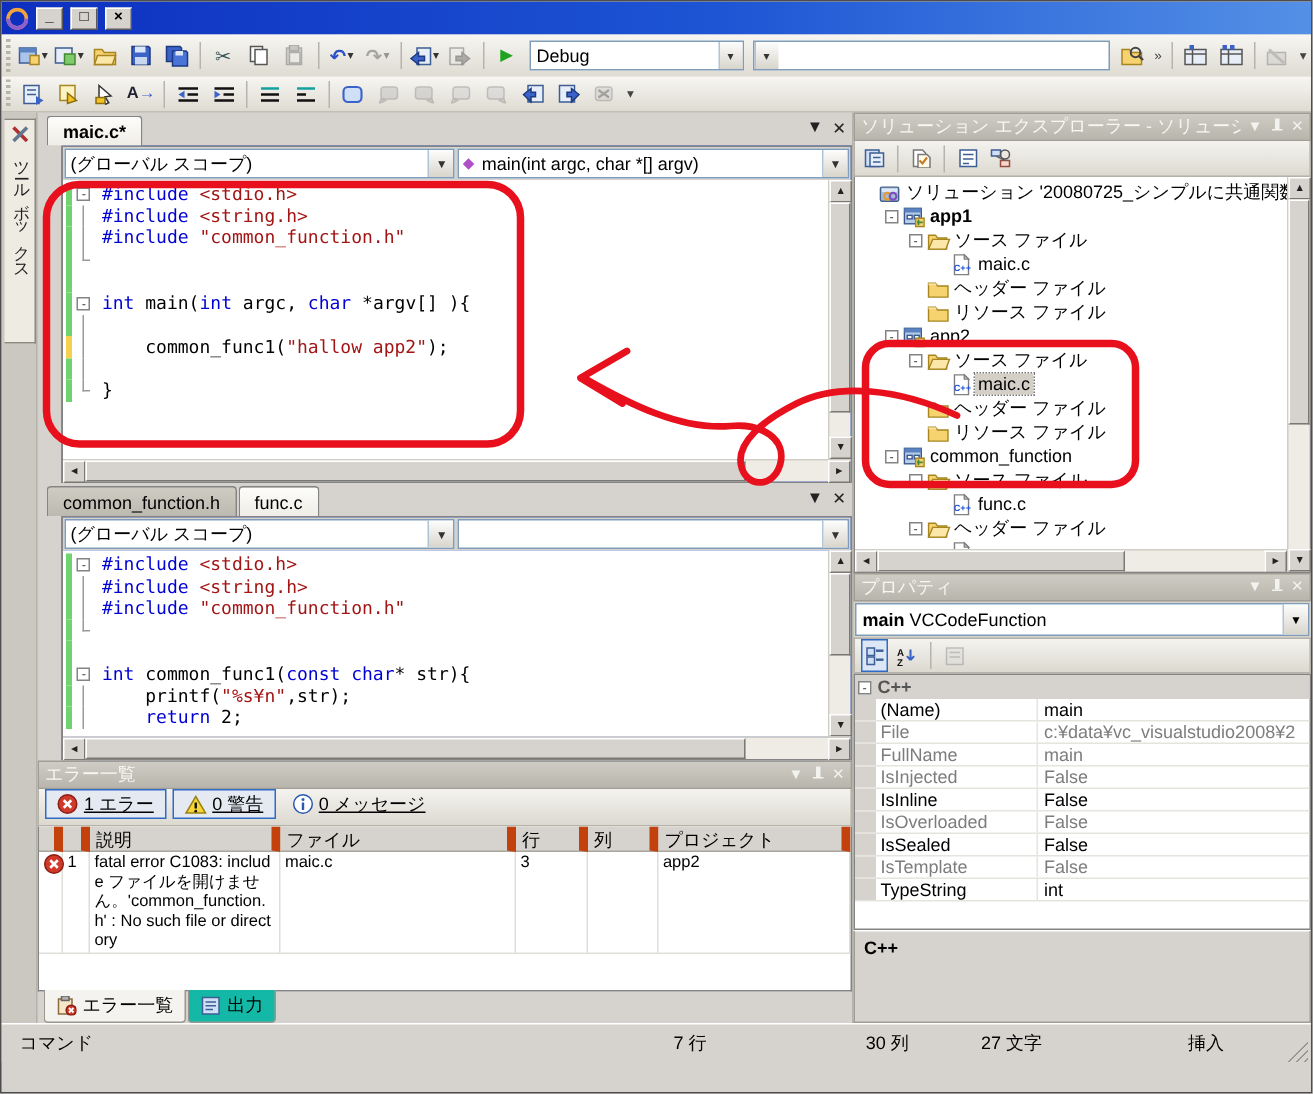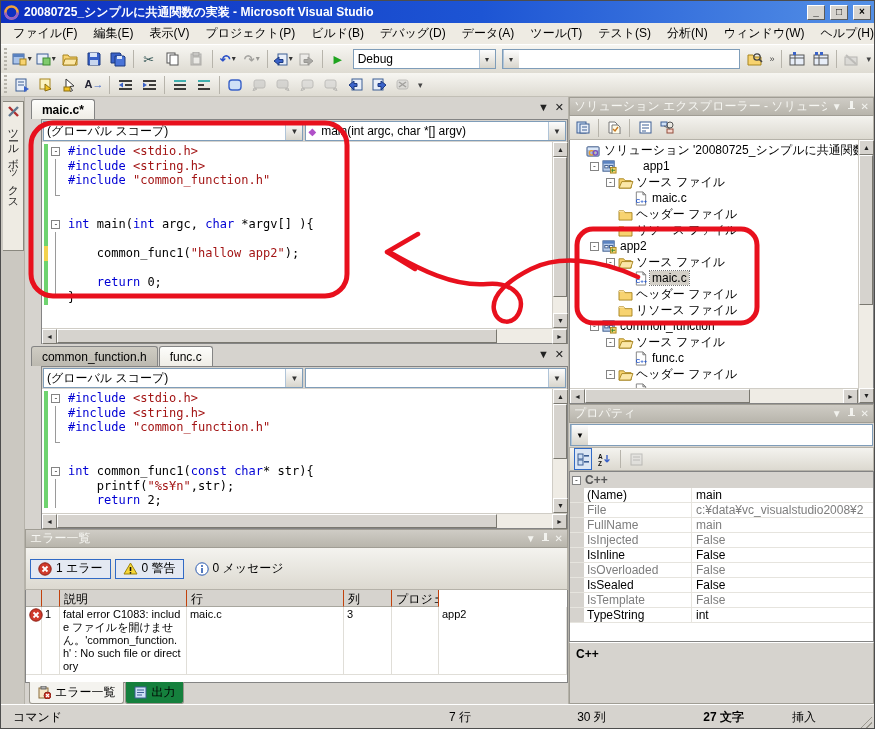--- a/index.html
+++ b/index.html
@@ -94,51 +94,51 @@
   .se .treewrap{flex:1;display:flex;background:#fff;border:1px solid #848484;border-top:none;min-height:0;}
   .treecol{flex:1;overflow:hidden;display:flex;flex-direction:column;}
   .tree{flex:1;overflow:hidden;padding-top:2px;}
   .tree-row{height:16px;display:flex;align-items:center;white-space:nowrap;}
   .tree-row .exp{width:9px;height:9px;border:1px solid #848484;background:#fff;font:8px/7px "DejaVu Sans Mono",monospace;
       text-align:center;color:#333;margin-right:3px;flex:none;}
   .tree-row .noexp{width:12px;flex:none;}
   .tree-row .ticon{width:16px;flex:none;display:flex;align-items:center;}
   .tree-row .lbl{padding:0 2px;}
   .tree-row .lbl.sel{background:#d4d0c8;outline:1px dotted #777;}
-  .tree-row .lbl.b{font-weight:normal;margin-left:23px;}
+  .tree-row .lbl.b{font-weight:bold;}
   
   .props{height:300px;}
   .objcombo{height:22px;margin:1px;background:#fff;border:1px solid #7f9db9;display:flex;align-items:center;}
   .objcombo .val{flex:1;padding:0 4px;white-space:nowrap;overflow:hidden;}
   .objcombo .btn{width:17px;height:20px;background:linear-gradient(#fdfdfd,#d8d5cc);border-left:1px solid #b0c4d8;
       font-size:8px;display:flex;align-items:center;justify-content:center;}
   .propgridwrap{flex:1;background:#fff;border:1px solid #848484;display:flex;flex-direction:column;min-height:0;}
   .prop-cat{height:16px;display:flex;align-items:center;background:#d6d3ce;font-weight:bold;gap:4px;padding-left:2px;color:#555;}
   .prop-cat .exp{width:9px;height:9px;border:1px solid #848484;background:#fff;font:8px/7px "DejaVu Sans Mono",monospace;text-align:center;color:#333;}
   .prop-row{height:15px;display:flex;border-bottom:1px solid #e6e4de;font-size:12px;}
   .prop-row .strip{width:14px;background:#d6d3ce;flex:none;}
   .prop-row .pn{width:108px;flex:none;padding:0 3px;border-right:1px solid #e6e4de;overflow:hidden;white-space:nowrap;}
   .prop-row .pv{flex:1;padding:0 4px;overflow:hidden;white-space:nowrap;}
   .prop-row .dim{color:#7d7d7d;}
   .prop-desc{height:62px;background:#d6d3ce;border:1px solid #a09d94;border-top:1px solid #fff;padding:4px 6px;font-weight:bold;}
   
   .errpanel{height:175px;display:flex;flex-direction:column;background:#d6d3ce;}
-  .errtoolbar{height:42px;display:flex;align-items:center;gap:4px;background:linear-gradient(#f4f3ef,#dcd9d0);
-      border:1px solid #b5b2a9;border-top:none;padding-left:4px;}
+  .errtoolbar{height:25px;display:flex;gap:4px;background:linear-gradient(#f4f3ef,#dcd9d0);
+      border:1px solid #b5b2a9;border-top:none;padding-left:4px;text-decoration:underline;}
   .filterbtn{display:flex;align-items:center;gap:4px;height:20px;padding:0 7px;}
   .filterbtn.pressed{border:1px solid #316ac5;background:#e4e9f2;}
   .errtablewrap{flex:1;background:#fff;border:1px solid #848484;border-top:none;overflow:hidden;}
   .errgrid{display:grid;grid-template-columns:16px 18px 127px 157px 48px 47px 1fr;}
-  .errgrid .hc{height:17px;background:#d6d3ce;border-right:1px solid #c2410c;border-bottom:1px solid #a8a69e;
+  .errgrid .hc{height:17px;background:#d6d3ce;border-right:6px solid #c2410c;border-bottom:1px solid #a8a69e;
       padding:1px 4px;white-space:nowrap;overflow:hidden;}
   .errgrid .bc{border-right:1px solid #e0ded8;border-bottom:1px solid #e0ded8;padding:1px 3px;font-size:11px;line-height:13px;}
   .errgrid .bc.desc{word-break:break-all;}
   .btabs{height:21px;display:flex;align-items:flex-end;padding-left:4px;gap:1px;}
   .btab{display:flex;align-items:center;gap:4px;padding:2px 8px;border:1px solid #9a978e;border-top:none;
-      background:#15803d;border-radius:0 0 3px 3px;}
+      background:#14b8a6;border-radius:0 0 3px 3px;}
   .btab.active{background:#f4f3ef;}
   
   .statusbar{height:26px;display:flex;align-items:center;background:#d6d3ce;border-top:1px solid #fff;padding:0 2px;}
   .statusbar .cell{padding:3px 10px;white-space:nowrap;}
   .statusbar .left{flex:1;font-family:Liberation Serif, serif;}
   .sgrip{width:14px;height:14px;margin-left:4px;align-self:flex-end;
       background:linear-gradient(135deg,transparent 0 50%,#9a978e 50% 55%,transparent 55% 70%,#9a978e 70% 75%,transparent 75% 90%,#9a978e 90% 95%,transparent 95%);}
   
   .anno{position:absolute;inset:0;pointer-events:none;z-index:60;}
   
@@ -149,40 +149,25 @@
 
 <div class="vs">
 
   <div class="titlebar">
     <span class="ico">
       <svg width="15" height="15" viewBox="0 0 16 16">
           <circle cx="8" cy="8" r="6.5" fill="none" stroke="#f0a23c" stroke-width="2.6"></circle>
           <path d="M1.5 8a6.5 6.5 0 0 0 13 0" fill="none" stroke="#8f5fd0" stroke-width="2.6"></path>
         </svg>
     </span>
-    <span class="ttl">20080725_シンプルに共通関数の実装 - Microsoft Visual Studio</span>
     <span class="winbtn">_</span>
     <span class="winbtn">□</span>
     <span class="winbtn">×</span>
   </div>
 
-  <div class="menubar" id="menubar">
-      <span class="menu-item">ファイル(F)</span>
-      <span class="menu-item">編集(E)</span>
-      <span class="menu-item">表示(V)</span>
-      <span class="menu-item">プロジェクト(P)</span>
-      <span class="menu-item">ビルド(B)</span>
-      <span class="menu-item">デバッグ(D)</span>
-      <span class="menu-item">データ(A)</span>
-      <span class="menu-item">ツール(T)</span>
-      <span class="menu-item">テスト(S)</span>
-      <span class="menu-item">分析(N)</span>
-      <span class="menu-item">ウィンドウ(W)</span>
-      <span class="menu-item">ヘルプ(H)</span>
-    </div>
 
   <div class="tbrow r1">
     <span class="grip"></span>
     <span class="tbi">
         <svg width="15" height="14">
           <rect x="1" y="2" width="11" height="10" fill="#aac4ea" stroke="#3c5e94"></rect>
           <rect x="1" y="2" width="11" height="3" fill="#5a82c0"></rect>
           <rect x="8" y="7" width="6" height="6" fill="#f7d370" stroke="#a8851f"></rect>
         </svg>
         <span class="dd">▾</span>
@@ -490,27 +475,20 @@
                     <span class="fold-bar"></span>
                   </span>
                   <span class="code-text"><span class="tok-pl">    common_func1(</span><span class="tok-str">"hallow app2"</span><span class="tok-pl">);</span></span>
                 </div>
                 <div class="code-line">
                   <span class="change-bar green"></span>
                   <span class="fold-col">
                     <span class="fold-bar"></span>
                   </span>
                   <span class="code-text"></span>
-                </div>
-                <div class="code-line">
-                  <span class="change-bar green"></span>
-                  <span class="fold-col">
-                    <span class="fold-bar"></span>
-                  </span>
-                  <span class="code-text"><span class="tok-kw">    return</span><span class="tok-pl"> 0;</span></span>
                 </div>
                 <div class="code-line">
                   <span class="change-bar green"></span>
                   <span class="fold-col">
                     <span class="fold-corner"></span>
                   </span>
                   <span class="code-text"><span class="tok-pl">}</span></span>
                 </div>
               </div>
             <div class="vsb">
@@ -658,20 +636,21 @@
                 </svg>
               </span>
               <span>0 メッセージ</span>
             </span>
           </div>
         <div class="errtablewrap">
           <div class="errgrid" id="err-header">
               <span class="hc"></span>
               <span class="hc"></span>
               <span class="hc">説明</span>
+              <span class="hc">ファイル</span>
               <span class="hc">行</span>
               <span class="hc">列</span>
               <span class="hc">プロジェクト</span>
             </div>
           <div class="errgrid" id="err-body">
               <span class="bc"><svg width="14" height="14">
                   <circle cx="7" cy="7" r="6.2" fill="#d03a2b" stroke="#8c1f14"></circle>
                   <path d="M4.5 4.5l5 5M9.5 4.5l-5 5" stroke="#fff" stroke-width="1.8"></path>
                 </svg></span>
               <span class="bc">1</span>
@@ -953,20 +932,21 @@
       </div>
 
       <div class="toolwin props">
         <div class="tooltitle">
           <span class="t">プロパティ</span>
           <span class="tb">▼</span>
           <span class="tb pinicon"></span>
           <span class="tb">✕</span>
         </div>
         <div class="objcombo">
+          <span class="val"><b>main</b>&nbsp;<span>VCCodeFunction</span></span>
           <span class="btn">▼</span>
         </div>
         <div class="toolbar-mini" style="border-top:1px solid #b5b2a9;">
           <span class="tbi small" style="border:1px solid #316ac5;background:#dce6f4;">
               <svg width="13" height="13">
                 <rect x="1" y="1" width="5" height="5" fill="#cfe0f6" stroke="#3c5e94"></rect>
                 <rect x="1" y="7" width="5" height="5" fill="#cfe0f6" stroke="#3c5e94"></rect>
                 <rect x="7" y="2" width="5" height="1.6" fill="#3c5e94"></rect>
                 <rect x="7" y="8" width="5" height="1.6" fill="#3c5e94"></rect>
               </svg>
@@ -1042,21 +1022,21 @@
         </div>
         <div class="prop-desc">C++</div>
       </div>
     </div>
   </div>
 
   <div class="statusbar">
     <span class="cell left">コマンド</span>
     <span class="cell" style="width:100px;text-align:left;">7 行</span>
     <span class="cell" style="width:105px;text-align:center;">30 列</span>
-    <span class="cell" style="width:110px;text-align:right;font-weight:bold;">27 文字</span>
+    <span class="cell" style="width:110px;text-align:left;">27 文字</span>
     <span class="cell" style="width:100px;text-align:center;">挿入</span>
     <span class="sgrip"></span>
   </div>
 
   <svg class="anno" width="875" height="729" viewBox="0 0 875 729">
     <rect x="30" y="122" width="316" height="173" rx="22" fill="none" stroke="#e8101d" stroke-width="5"></rect>
     <rect x="576" y="228" width="180" height="94" rx="16" fill="none" stroke="#e8101d" stroke-width="5"></rect>
     <path d="M 637 276 C 598 258, 558 254, 530 268 C 508 279, 490 294, 493 309 C 496 324, 514 325, 519 309 C 524 292, 507 281, 486 283 C 453 286, 418 268, 390 252" fill="none" stroke="#e8101d" stroke-width="4.5" stroke-linecap="round"></path>
     <path d="M 417 233 L 386 251 L 414 268" fill="none" stroke="#e8101d" stroke-width="4.5" stroke-linecap="round" stroke-linejoin="round"></path>
   </svg>

